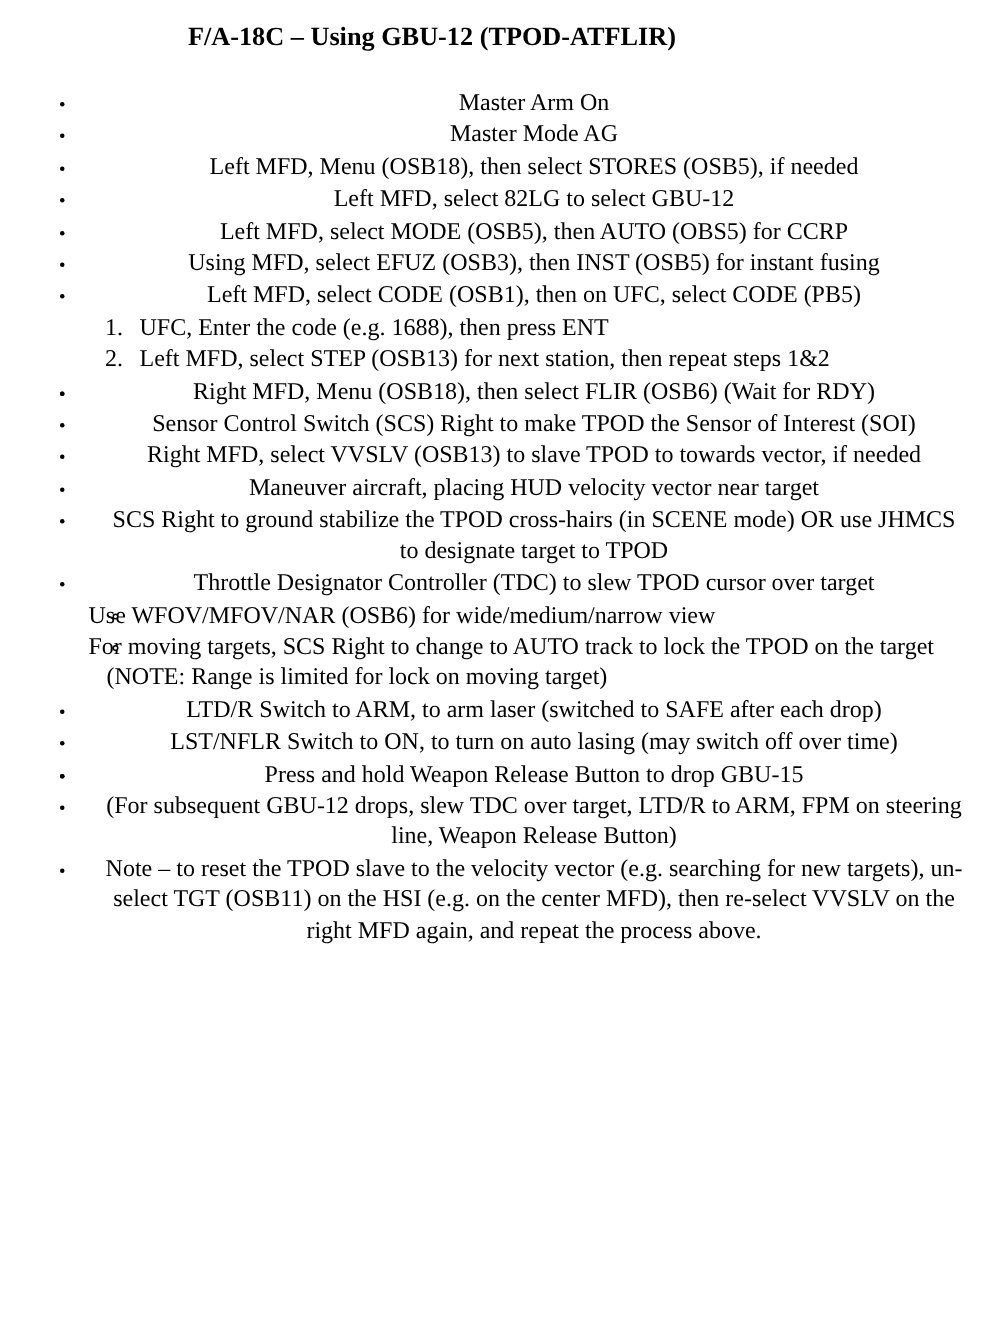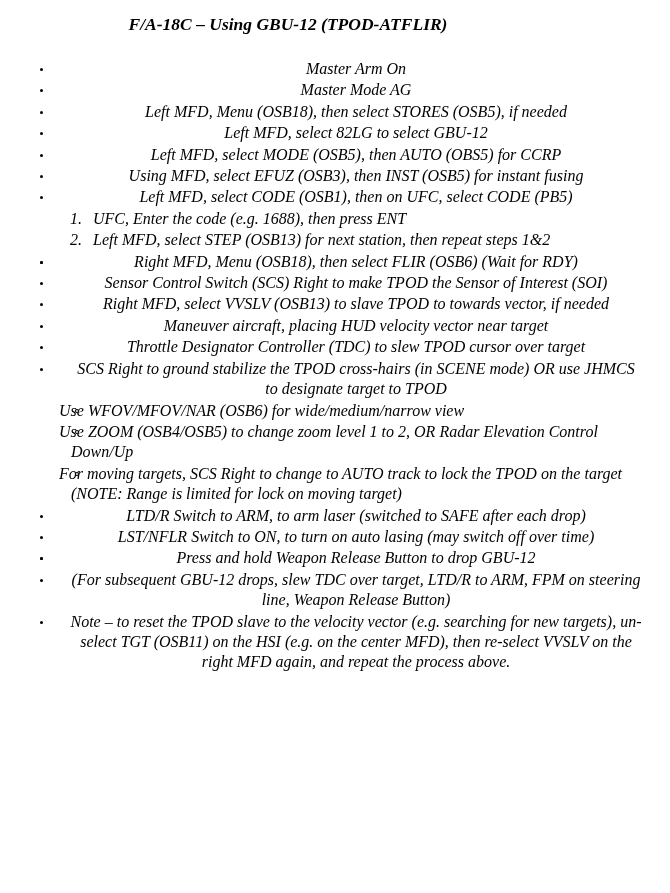--- a/index.html
+++ b/index.html
@@ -11,21 +11,20 @@
     height: 893px;
     background: #ffffff;
     color: #000000;
     font-family: "Liberation Serif", serif;
     overflow: hidden;
   }
   .page {
     width: 530px;
     height: 893px;
     position: relative;
-    font-style: italic;
   }
   .doc-title {
     margin: 0;
     padding: 13px 0 0 46px; 
     font-size: 17.5px;
     line-height: 22px;
     font-weight: 700;
     text-align: center;
   }
   ul.checklist {
@@ -96,25 +95,24 @@
       <li class="bullet"><span class="marker-dot"></span><span>Left MFD, select MODE (OSB5), then AUTO (OBS5) for CCRP</span></li>
       <li class="bullet"><span class="marker-dot"></span><span>Using MFD, select EFUZ (OSB3), then INST (OSB5) for instant fusing</span></li>
       <li class="bullet"><span class="marker-dot"></span><span>Left MFD, select CODE (OSB1), then on UFC, select CODE (PB5)</span></li>
       <li class="numbered"><span class="num">1.</span><span>UFC, Enter the code (e.g. 1688), then press ENT</span></li>
       <li class="numbered"><span class="num">2.</span><span>Left MFD, select STEP (OSB13) for next station, then repeat steps 1&amp;2</span></li>
       <li class="bullet"><span class="marker-dot"></span></li>
       <li class="bullet"><span class="marker-dot"></span><span>Right MFD, Menu (OSB18), then select FLIR (OSB6) (Wait for RDY)</span></li>
       <li class="bullet"><span class="marker-dot"></span><span>Sensor Control Switch (SCS) Right to make TPOD the Sensor of Interest (SOI)</span></li>
       <li class="bullet"><span class="marker-dot"></span><span>Right MFD, select VVSLV (OSB13) to slave TPOD to towards vector, if needed</span></li>
       <li class="bullet"><span class="marker-dot"></span><span>Maneuver aircraft, placing HUD velocity vector near target</span></li>
+      <li class="bullet"><span class="marker-dot"></span><span>SCS Right to ground stabilize the TPOD cross-hairs (in SCENE mode) OR use JHMCS to designate target to TPOD</span></li>
       <li class="bullet"><span class="marker-dot"></span><span>Throttle Designator Controller (TDC) to slew TPOD cursor over target</span></li>
-      <li class="bullet"><span class="marker-dot"></span><span>SCS Right to ground stabilize the TPOD cross-hairs (in SCENE mode) OR use JHMCS to designate target to TPOD</span></li>
       <li class="sub"><span class="marker-circle"></span><span>Use WFOV/MFOV/NAR (OSB6) for wide/medium/narrow view</span></li>
-      <li class="sub"><span class="marker-circle"></span><span>Use ZOOM (OSB4/OSB5) to change zoom level 1 to 2, OR Radar Elevation Control Down/Up</span></li>
       <li class="sub"><span class="marker-circle"></span><span>For moving targets, SCS Right to change to AUTO track to lock the TPOD on the target (NOTE: Range is limited for lock on moving target)</span></li>
       <li class="bullet"><span class="marker-dot"></span><span>LTD/R Switch to ARM, to arm laser (switched to SAFE after each drop)</span></li>
       <li class="bullet"><span class="marker-dot"></span><span>LST/NFLR Switch to ON, to turn on auto lasing (may switch off over time)</span></li>
       <li class="bullet"><span class="marker-dot"></span></li>
-      <li class="bullet"><span class="marker-dot"></span><span>Press and hold Weapon Release Button to drop GBU-12</span></li>
+      <li class="bullet"><span class="marker-dot"></span><span>Press and hold Weapon Release Button to drop GBU-15</span></li>
       <li class="bullet gap-before"><span class="marker-dot"></span><span>(For subsequent GBU-12 drops, slew TDC over target, LTD/R to ARM, FPM on steering line, Weapon Release Button)</span></li>
       <li class="bullet"><span class="marker-dot"></span><span>Note – to reset the TPOD slave to the velocity vector (e.g. searching for new targets), un-select TGT (OSB11) on the HSI (e.g. on the center MFD), then re-select VVSLV on the right MFD again, and repeat the process above.</span></li>
     </ul>
 </div>
 
 </body></html>

